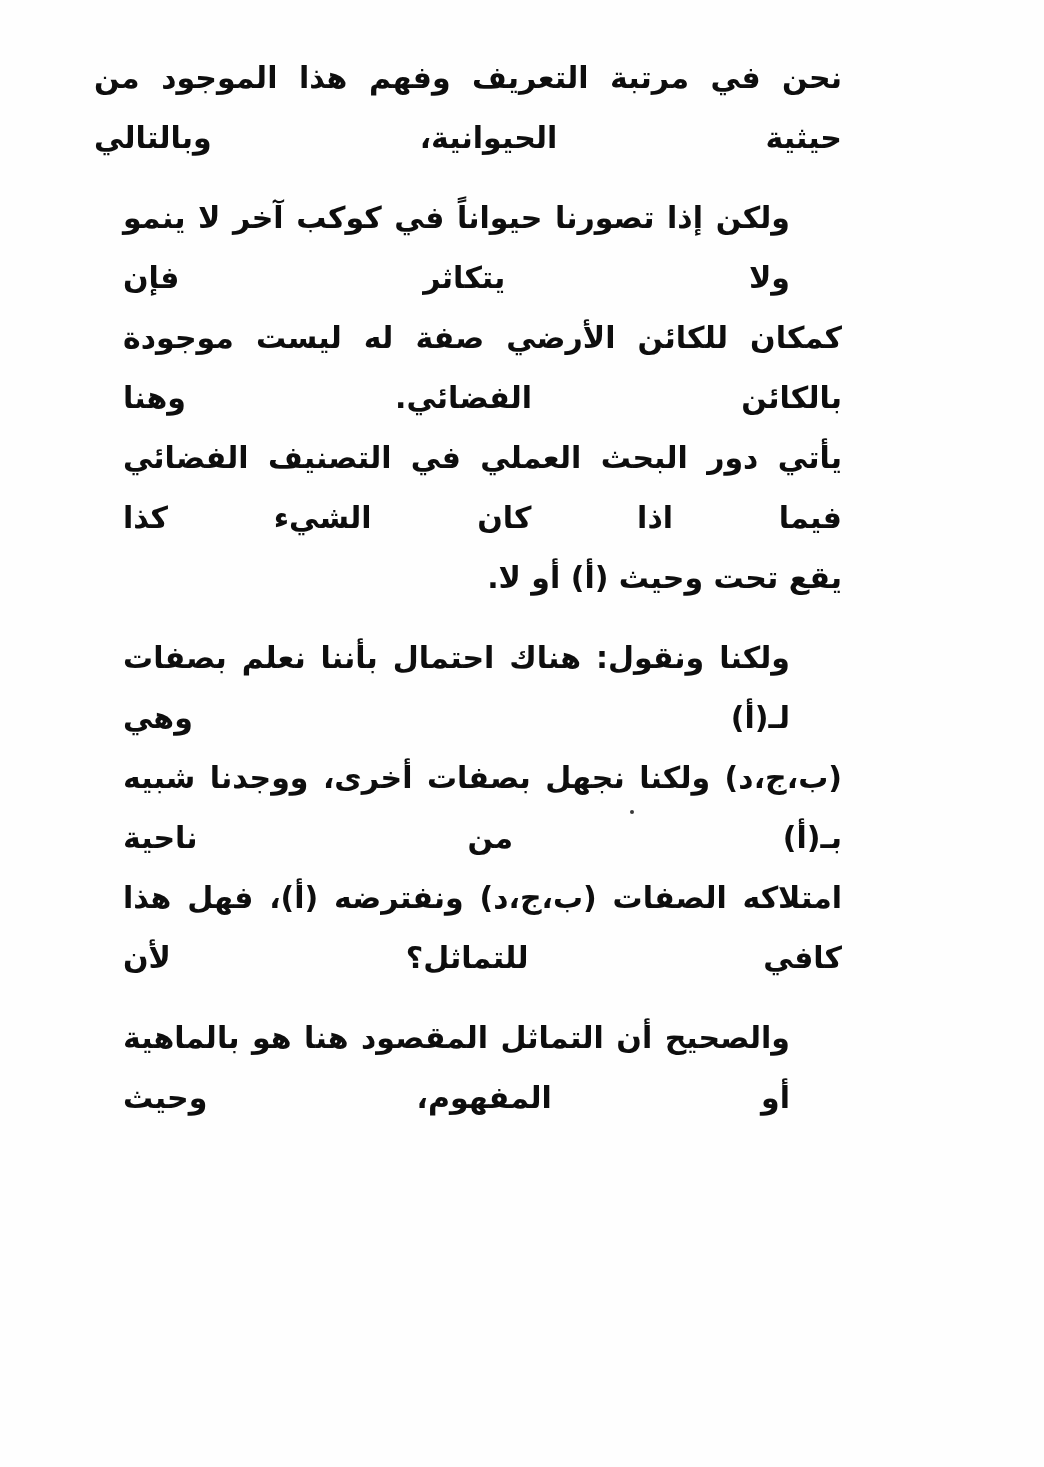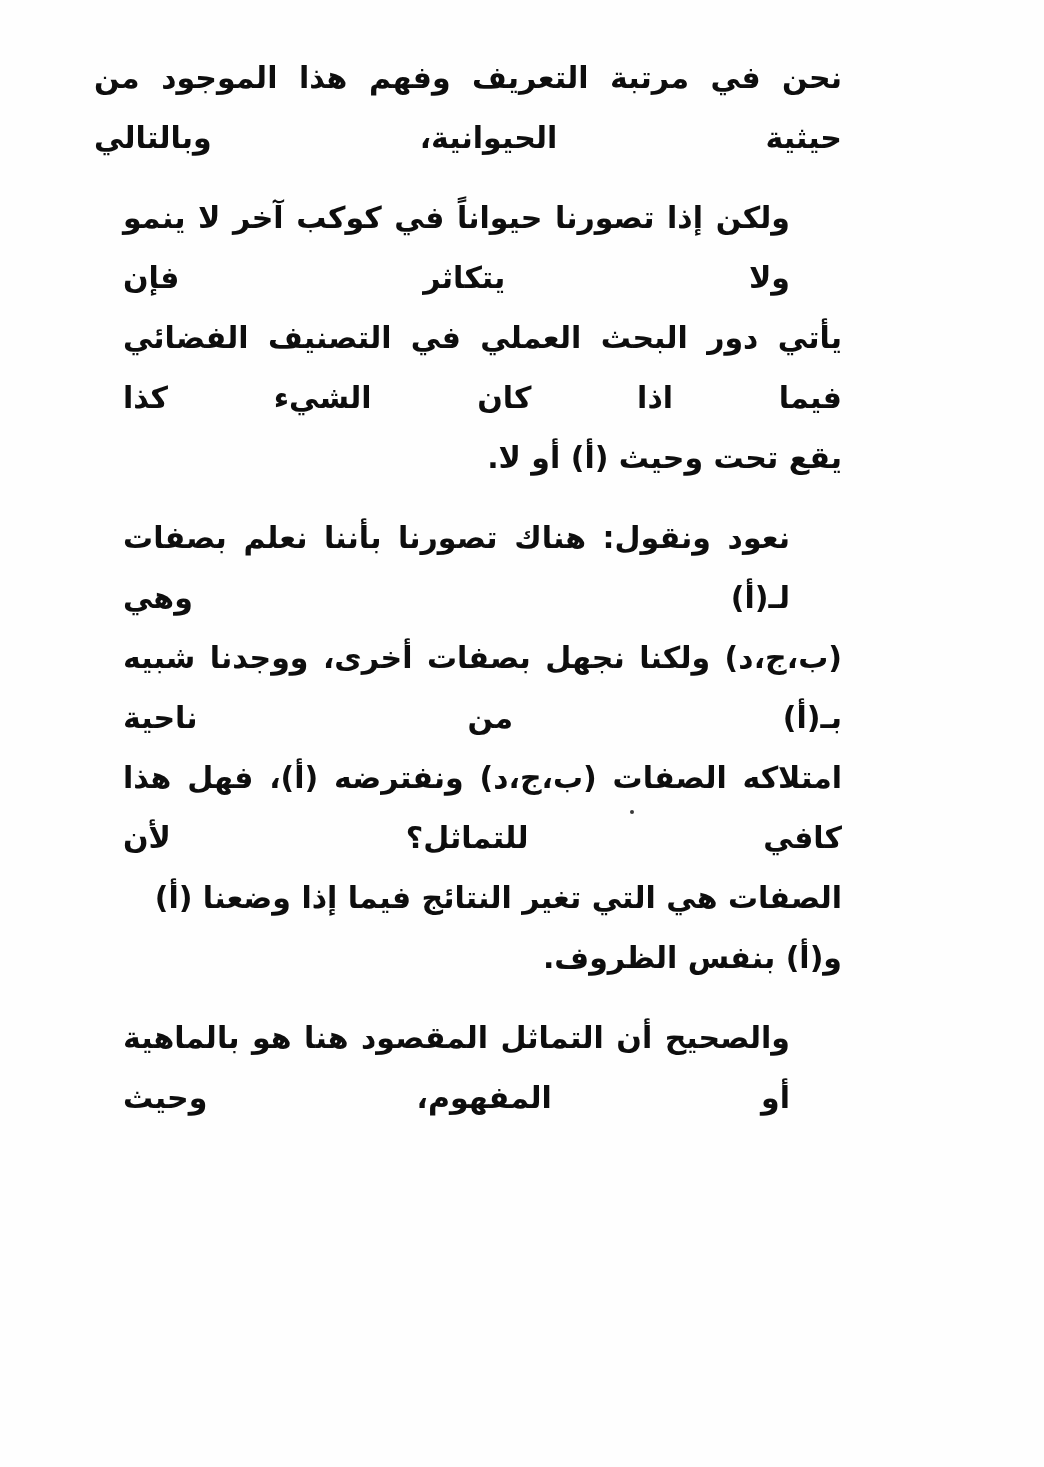--- a/index.html
+++ b/index.html
@@ -50,29 +50,29 @@
 <body>
 
 <main class="book-page">
 
   <section class="para">
     <div class="line">نحن في مرتبة التعريف وفهم هذا الموجود من حيثية الحيوانية، وبالتالي</div>
   </section>
 
   <section class="para">
     <div class="line indent">ولكن إذا تصورنا حيواناً في كوكب آخر لا ينمو ولا يتكاثر فإن</div>
+    <div class="line">كمكان للكائن الأرضي صفة له ليست موجودة بالكائن الفضائي. وهنا</div>
     <div class="line">يأتي دور البحث العملي في التصنيف الفضائي فيما اذا كان الشيء كذا</div>
     <div class="line last">يقع تحت وحيث (أ) أو لا.</div>
   </section>
 
   <section class="para">
-    <div class="line indent">نعود ونقول: هناك تصورنا بأننا نعلم بصفات لـ(أ) وهي</div>
+    <div class="line indent">ولكنا ونقول: هناك احتمال بأننا نعلم بصفات لـ(أ) وهي</div>
     <div class="line">(ب،ج،د) ولكنا نجهل بصفات أخرى، ووجدنا شبيه بـ(أ) من ناحية</div>
     <div class="line">امتلاكه الصفات (ب،ج،د) ونفترضه (أ)، فهل هذا كافي للتماثل؟ لأن</div>
-    <div class="line last">الصفات هي التي تغير النتائج فيما إذا وضعنا (أ) و(أ) بنفس الظروف.</div>
   </section>
 
   <section class="para">
     <div class="line indent">والصحيح أن التماثل المقصود هنا هو بالماهية أو المفهوم، وحيث</div>
 
   </section>
 
   <span class="speck"></span>
 
 </main>

